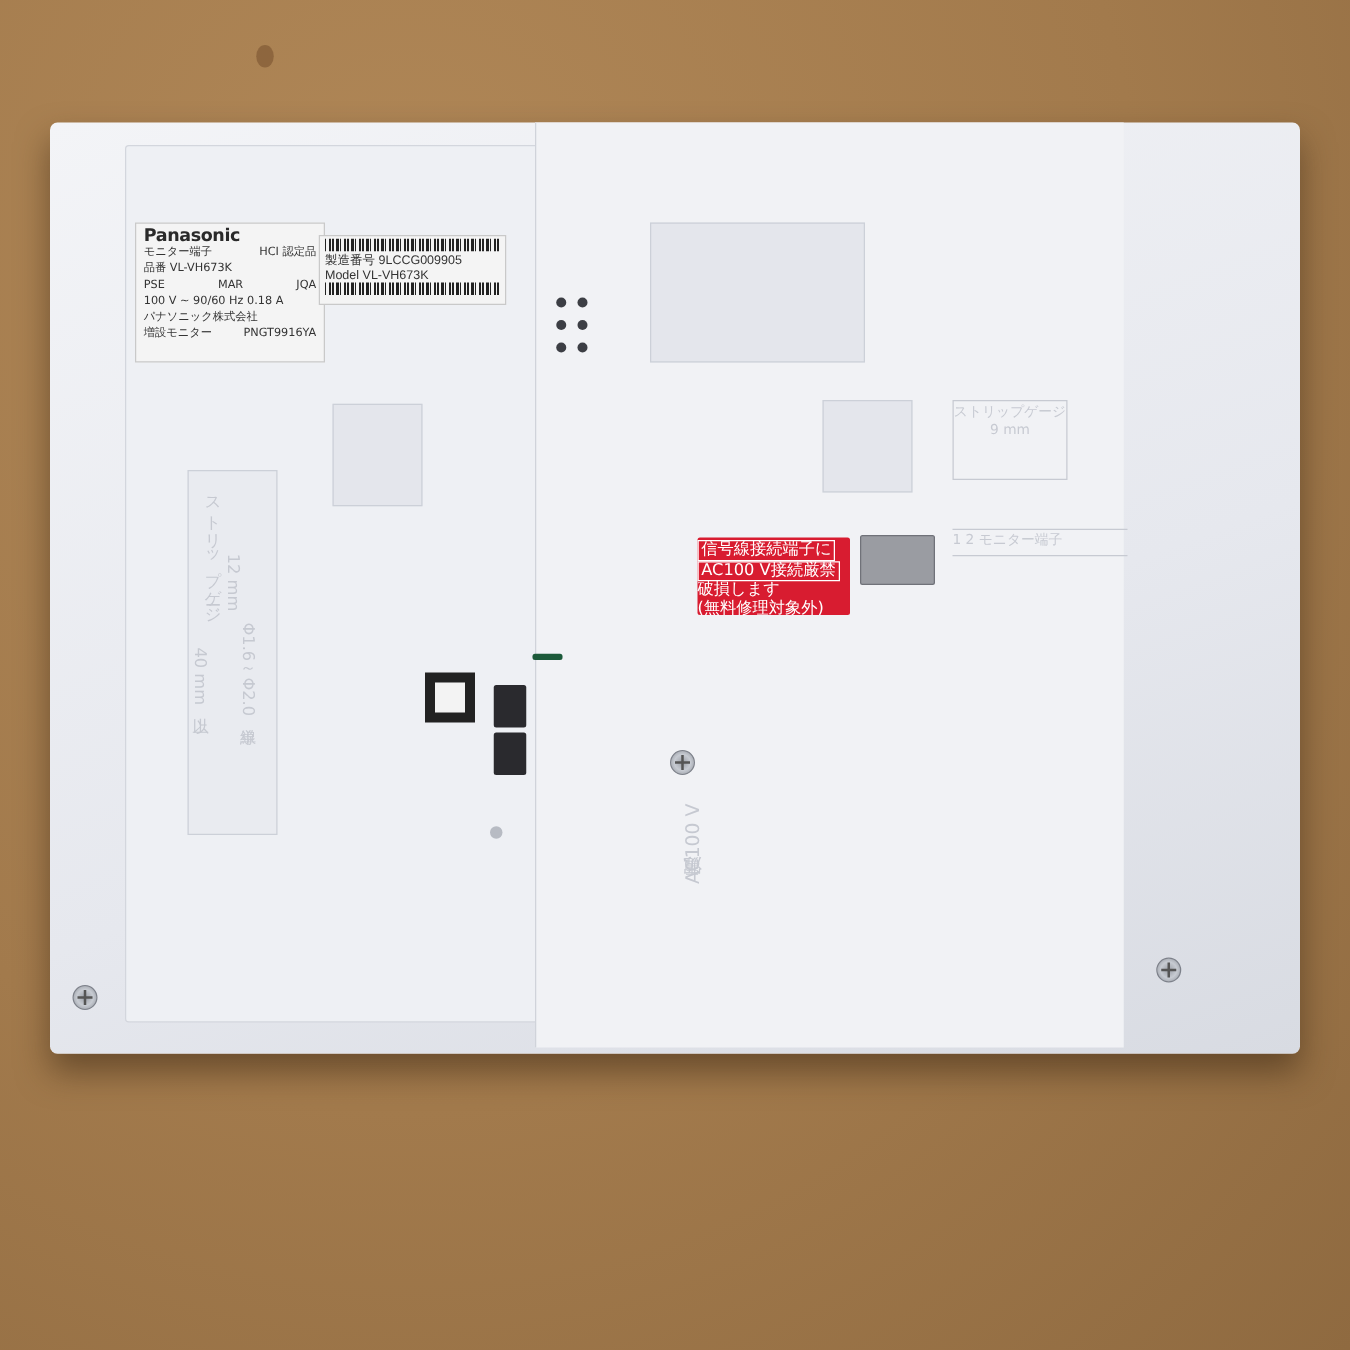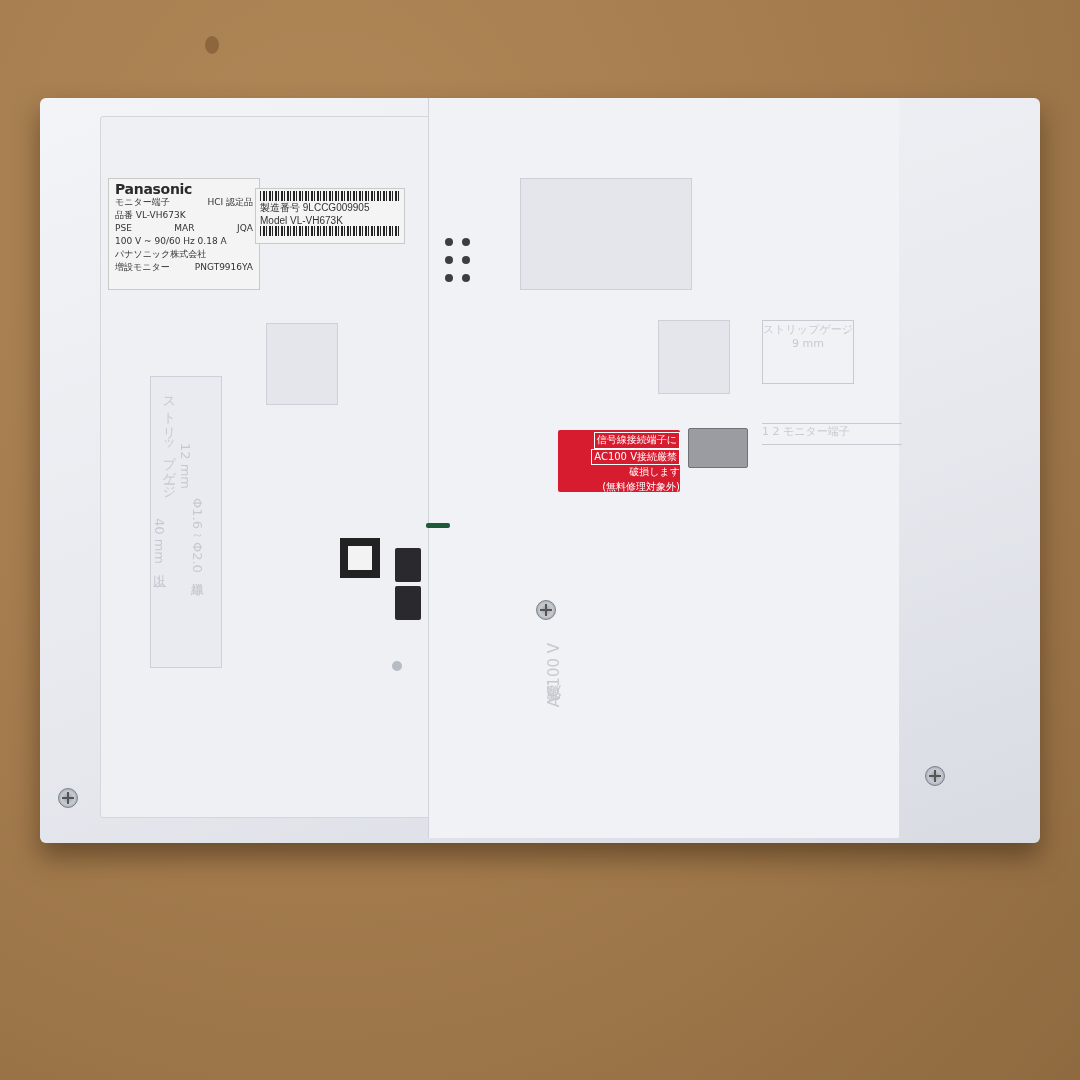--- a/index.html
+++ b/index.html
@@ -16,21 +16,21 @@
      background:#eef0f4;border:1px solid #d3d6dd;border-radius:3px;}
   .panel-right{position:absolute;left:388px;top:0;width:470px;height:740px;
      background:#f1f2f5;border-left:1px solid #d0d3da;}
   .label{position:absolute;background:#f4f4f4;border:1px solid #c9c9c9;color:#333;}
   .rating-label{left:68px;top:80px;width:152px;height:112px;font-size:9px;line-height:13px;padding:4px 6px;box-sizing:border-box;}
   .brand{font-weight:bold;font-size:14px;color:#2a2a2a;letter-spacing:-.3px;}
   .row{display:flex;justify-content:space-between;}
   .serial-label{left:215px;top:90px;width:150px;height:56px;font-family:Liberation Sans, sans-serif;font-size:10px;padding:2px 4px;box-sizing:border-box;}
   .barcode{height:10px;background:repeating-linear-gradient(90deg,#222 0 1px,transparent 1px 3px,#222 3px 5px,transparent 5px 6px);}
   .warning{position:absolute;left:518px;top:332px;width:122px;height:62px;background:#d81c30;color:#fff;
-     font-size:10px;line-height:14.5px;text-align:right;border-radius:2px;padding-top:2px;box-sizing:border-box;}
+     font-size:13px;line-height:14.5px;text-align:left;border-radius:2px;padding-top:2px;box-sizing:border-box;}
   .warning .boxed{border:1px solid #fff;display:inline-block;padding:0 2px;}
   .emboss{position:absolute;color:#c7cad2;font-size:11px;}
   .strip-right{left:722px;top:222px;width:90px;height:60px;border:1px solid #c7cad2;text-align:center;line-height:14px;padding-top:2px;}
   .monitor-line{left:722px;top:325px;width:140px;height:20px;border-top:1px solid #c7cad2;border-bottom:1px solid #c7cad2;}
   .vert-text{position:absolute;writing-mode:vertical-rl;color:#c6c9d1;font-size:13px;}
   .terminal-box{position:absolute;left:300px;top:440px;width:40px;height:40px;background:#222;}
   .terminal-inner{position:absolute;left:8px;top:8px;width:24px;height:24px;background:#f3f3f3;}
   .clamp{position:absolute;width:26px;height:34px;background:#2a2a2e;border-radius:2px;}
   .green-led{position:absolute;left:386px;top:425px;width:24px;height:5px;background:#1c5a3a;border-radius:2px;}
   .screw{position:absolute;width:18px;height:18px;border-radius:50%;

